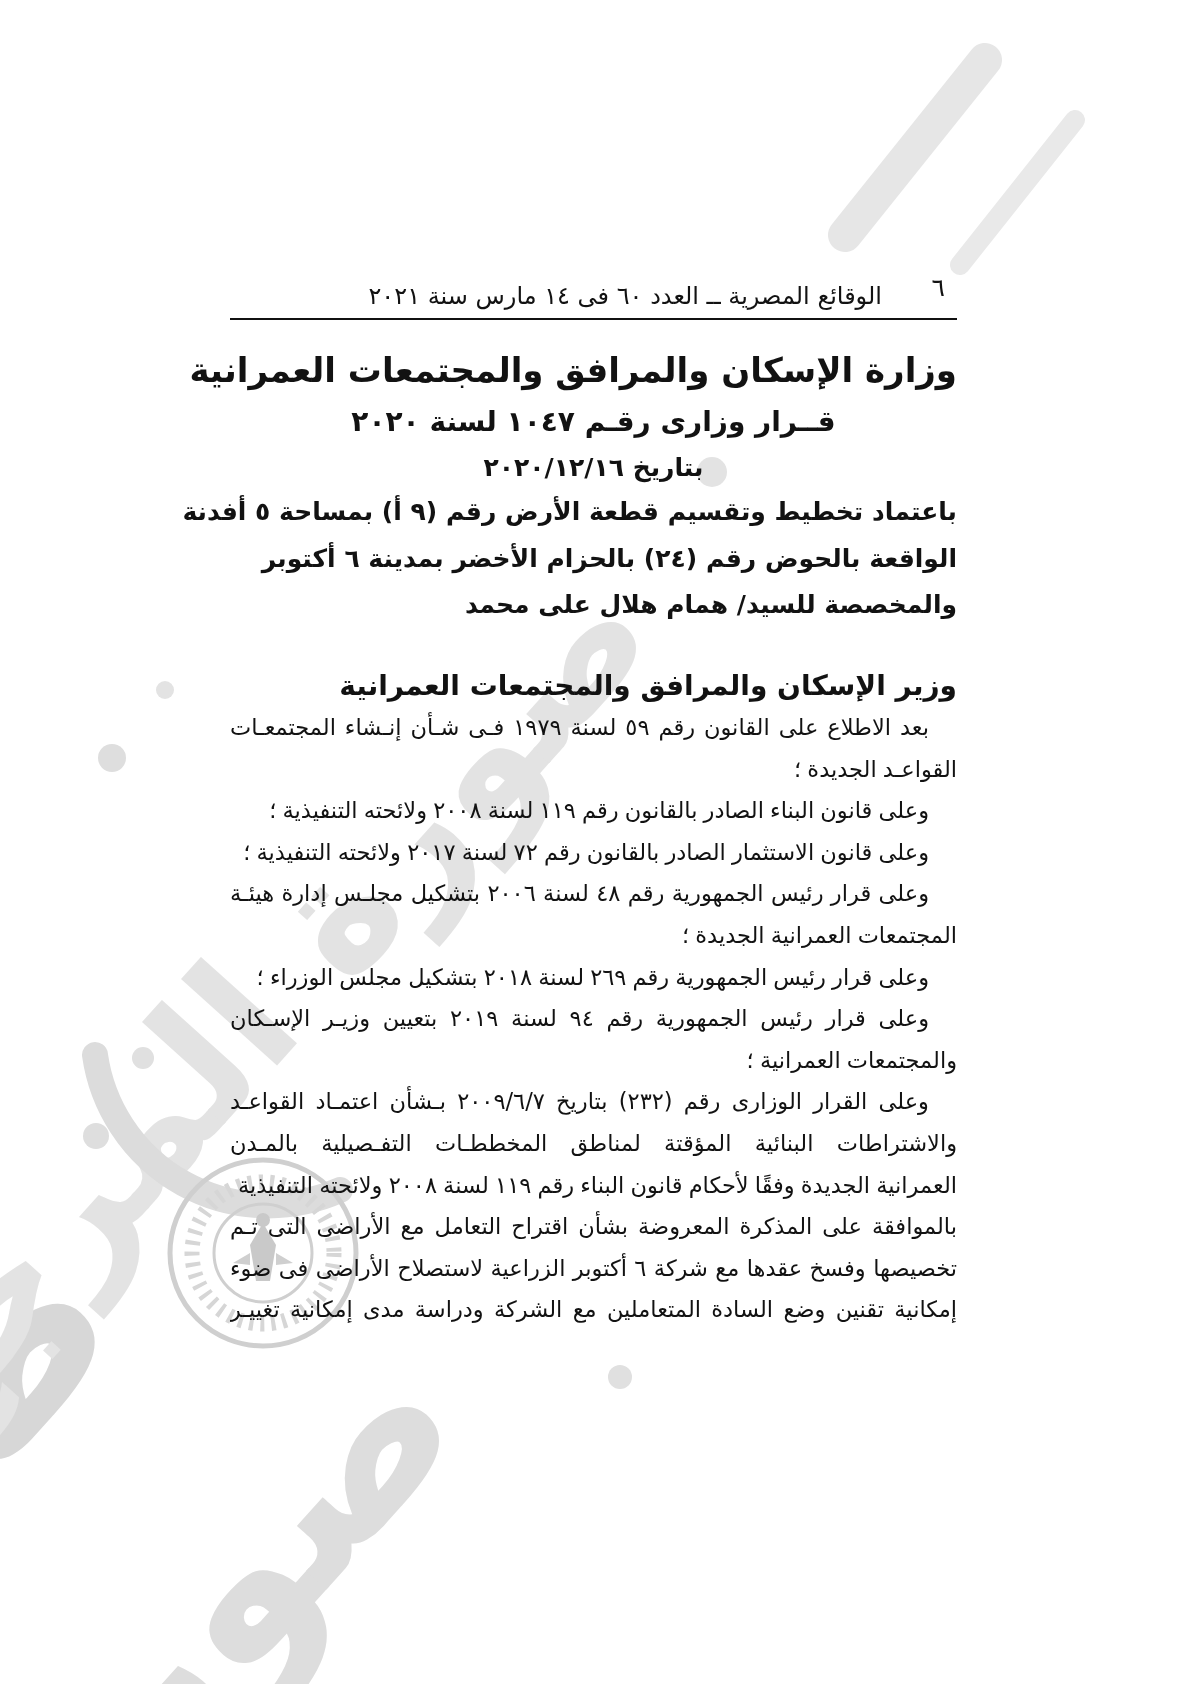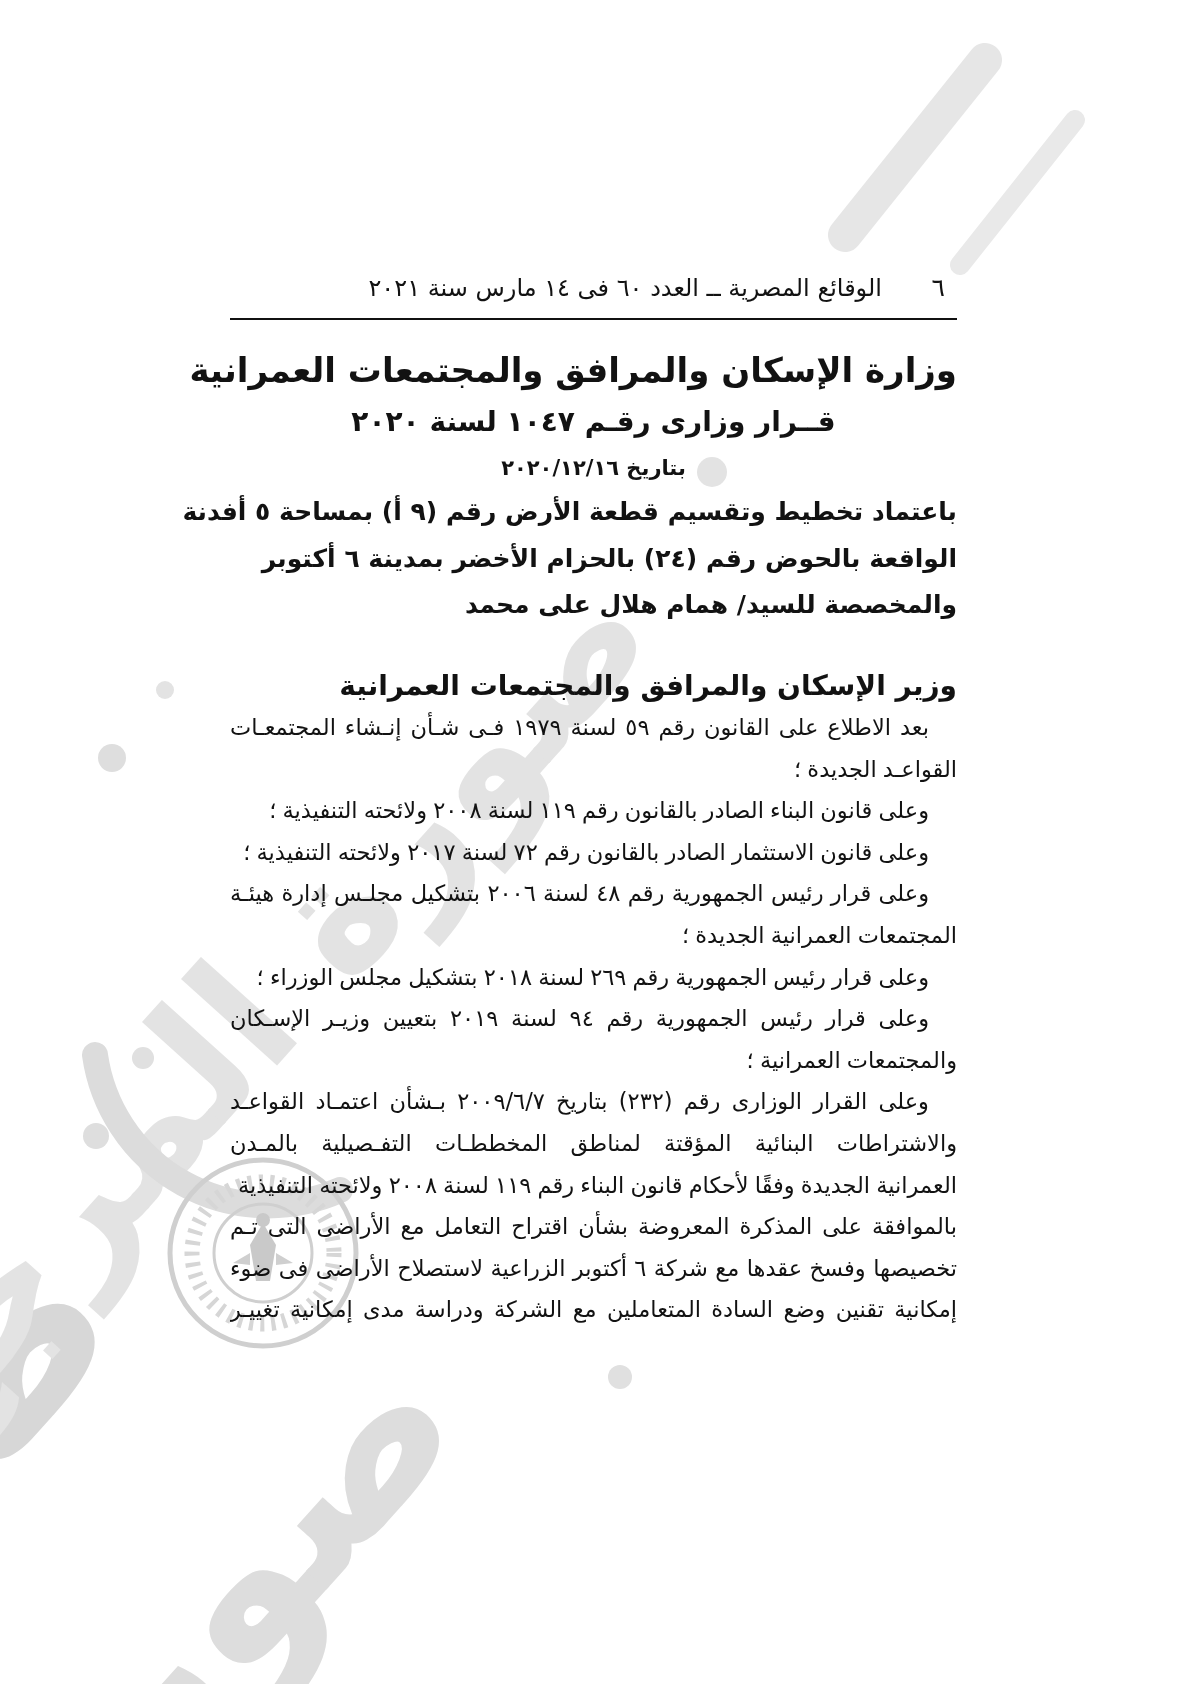--- a/index.html
+++ b/index.html
@@ -9,28 +9,28 @@
     background:#ffffff;
     overflow:hidden;
     direction:rtl;
     font-family:"DejaVu Sans", sans-serif;
     color:#121212;
   }
   .wm-layer{position:absolute;inset:0;z-index:0;pointer-events:none;}
   .content{position:absolute;right:0;top:0;width:1189px;z-index:1;}
 
   .hdr{position:absolute;top:266px;right:232px;width:727px;height:44px;line-height:44px;font-size:24px;}
-  .hdr-title{position:absolute;right:75px;top:0;white-space:nowrap;text-align:right;}
+  .hdr-title{position:absolute;right:75px;top:8px;white-space:nowrap;text-align:right;}
   .hdr-pagenum{position:absolute;right:12px;top:0;font-size:25px;}
   .hdr-rule{position:absolute;top:318px;right:232px;width:727px;height:0;border-top:2.6px solid #111;}
 
   .c-line{position:absolute;right:232px;width:727px;text-align:center;white-space:nowrap;font-weight:bold;}
   .ministry-title{top:344px;height:52px;line-height:52px;font-size:34px;}
   .decree-line{top:402px;height:40px;line-height:40px;font-size:28px;}
-  .date-line{top:450px;height:36px;line-height:36px;font-size:21px;text-align:center;}
+  .date-line{top:450px;height:36px;line-height:36px;font-size:25px;text-align:center;}
   .subjects{position:absolute;top:489px;right:232px;width:727px;font-weight:bold;font-size:25px;}
   .subjects > div{height:46.5px;line-height:46.5px;text-align:right;white-space:nowrap;}
   .preamble{position:absolute;top:666px;right:232px;width:727px;height:40px;line-height:40px;
     text-align:right;font-weight:bold;font-size:28px;white-space:nowrap;}
 
   .body-block{position:absolute;top:707px;right:232px;width:727px;font-size:22.5px;}
   .bl{height:41.6px;line-height:41.6px;text-align:right;overflow:hidden;word-spacing:-1px;}
   .bl.j{text-align:justify;text-align-last:justify;}
   .bl.ind{padding-right:28px;}
 </style>

